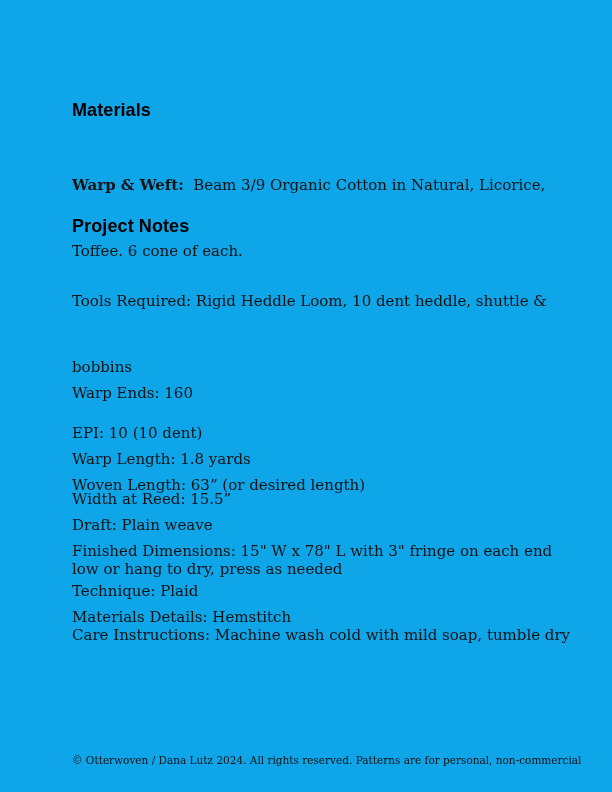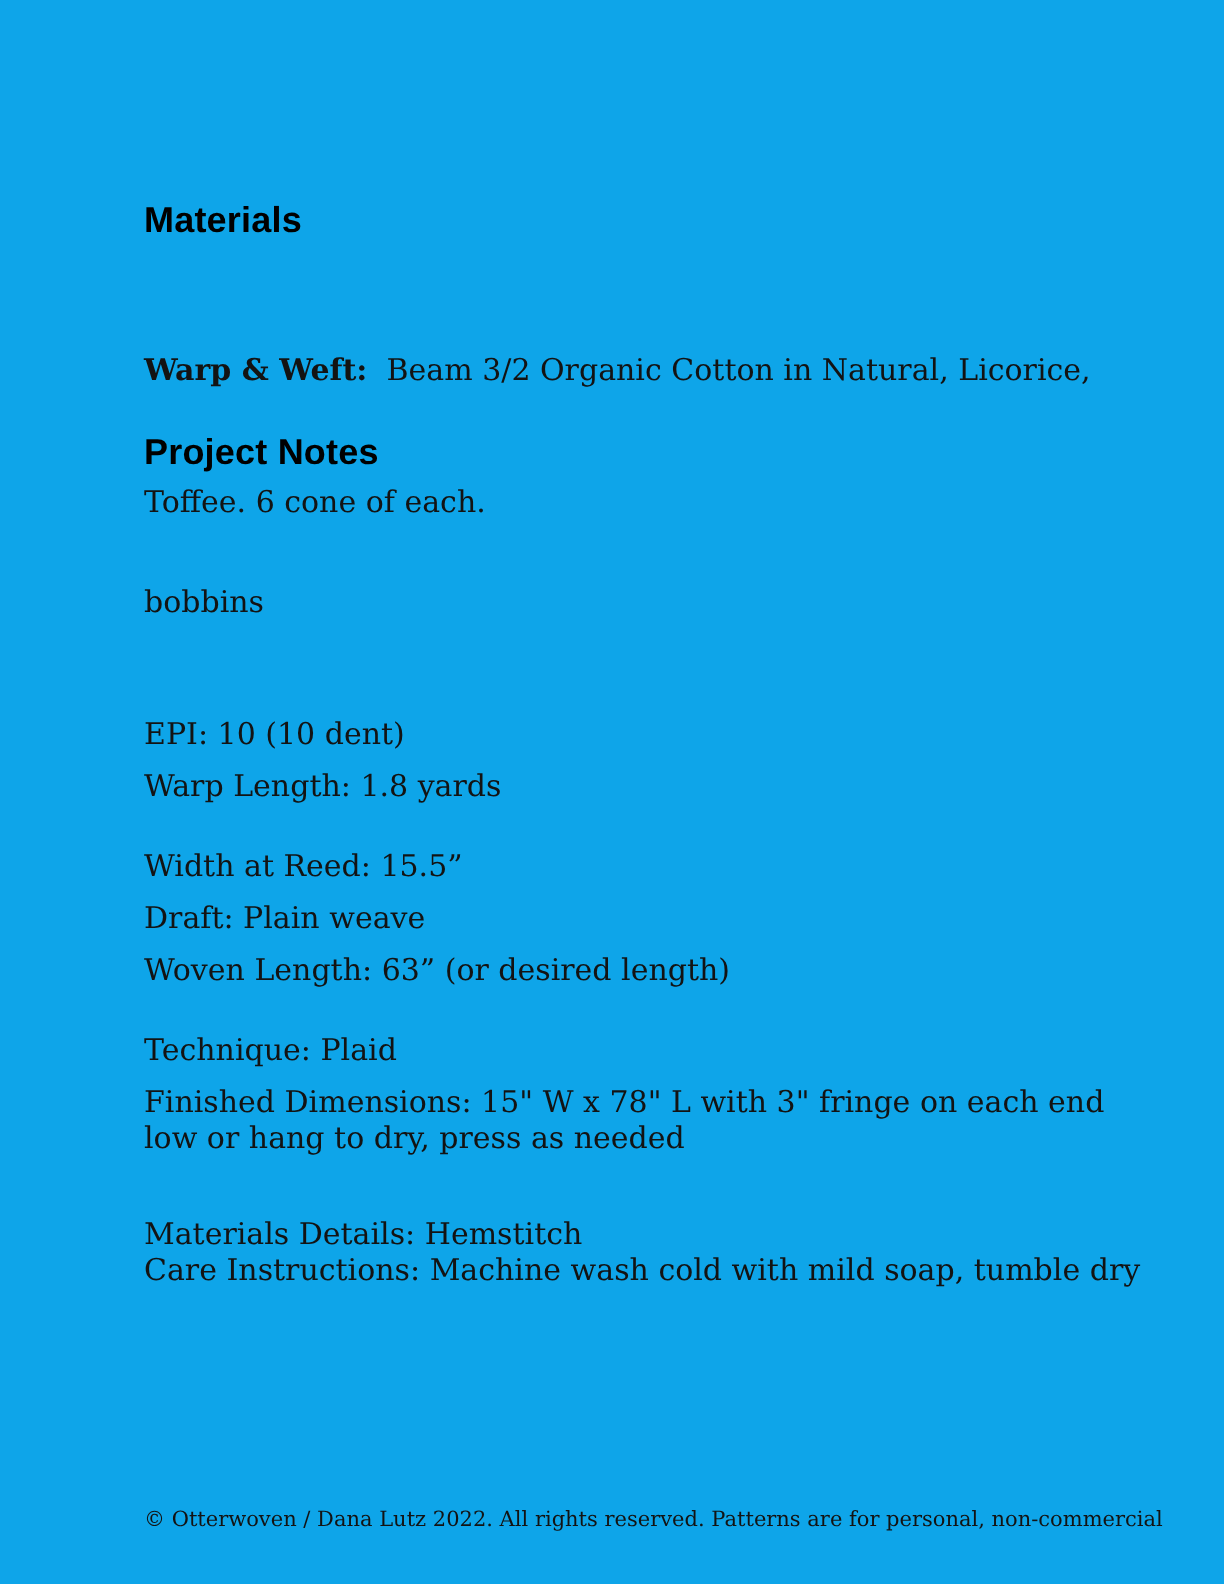--- a/index.html
+++ b/index.html
@@ -51,47 +51,49 @@
   .footer-blk .line { display: block; }
 </style>
 </head>
 <body>
 
 <div class="page">
 
   <h1 class="heading" style="top:100px">Materials</h1>
 
   <p class="blk" style="top:130px">
-    <span class="line"><span class="bold-label">Warp &amp; Weft:</span><span>  Beam 3/2 Organic Cotton in Natural, Licorice,</span></span>
+    <span class="line"><span class="bold-label">Warp &amp; Weft:</span><span>  Beam 3/9 Organic Cotton in Natural, Licorice,</span></span>
     <span class="line">Toffee. 6 cone of each.</span>
   </p>
 
   <h1 class="heading" style="top:216px">Project Notes</h1>
 
   <p class="blk" style="top:246px">
+    <span class="line">Tools Required: Rigid Heddle Loom, 10 dent heddle, shuttle &amp;</span>
     <span class="line">bobbins</span>
     <span class="line">EPI: 10 (10 dent)</span>
     <span class="line">Width at Reed: 15.5”</span>
   </p>
 
   <p class="blk" style="top:338px">
+    <span class="line">Warp Ends: 160</span>
     <span class="line">Warp Length: 1.8 yards</span>
     <span class="line">Draft: Plain weave</span>
     <span class="line">Technique: Plaid</span>
   </p>
 
   <p class="blk" style="top:430px">
     <span class="line">Woven Length: 63” (or desired length)</span>
     <span class="line">Finished Dimensions: 15" W x 78" L with 3" fringe on each end</span>
     <span class="line">Materials Details: Hemstitch</span>
   </p>
 
   <p class="blk" style="top:514px">
     <span class="line">low or hang to dry, press as needed</span>
     <span class="line">Care Instructions: Machine wash cold with mild soap, tumble dry</span>
   </p>
 
   <p class="footer-blk" style="top:723px">
-    <span class="line">© Otterwoven / Dana Lutz 2022. All rights reserved. Patterns are for personal, non-commercial</span>
+    <span class="line">© Otterwoven / Dana Lutz 2024. All rights reserved. Patterns are for personal, non-commercial</span>
     
   </p>
 
 </div>
 
 </body></html>

